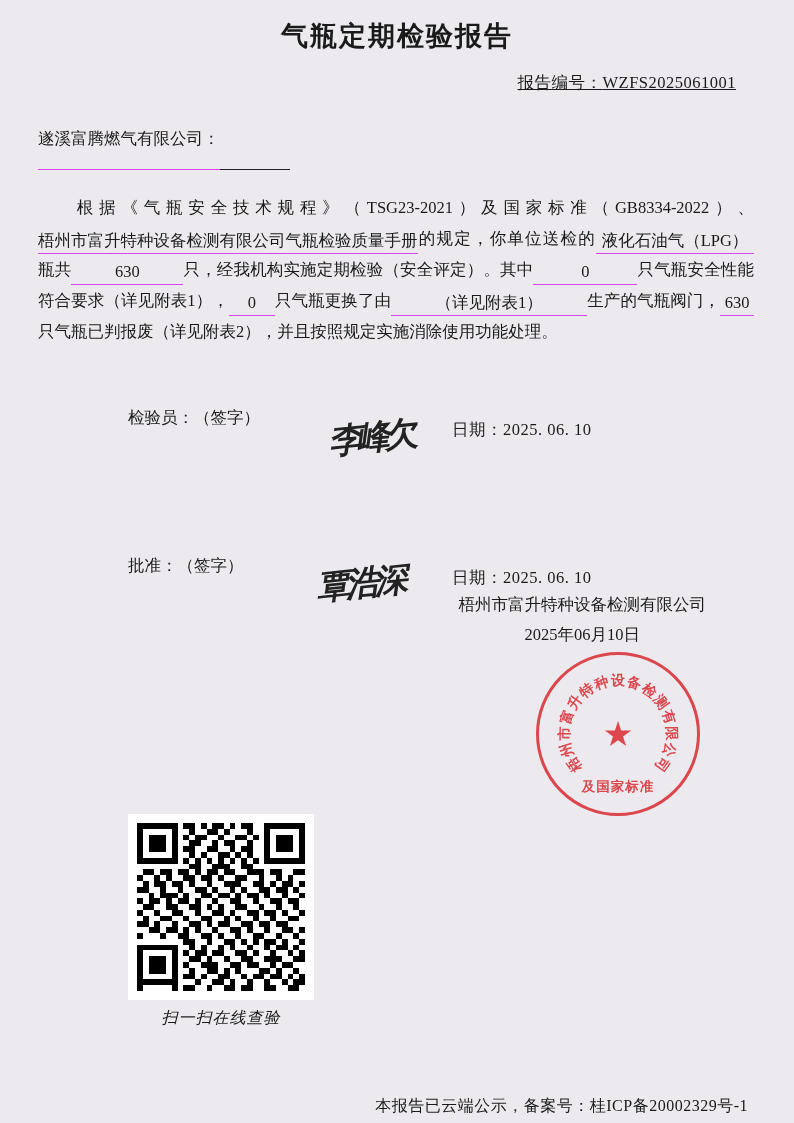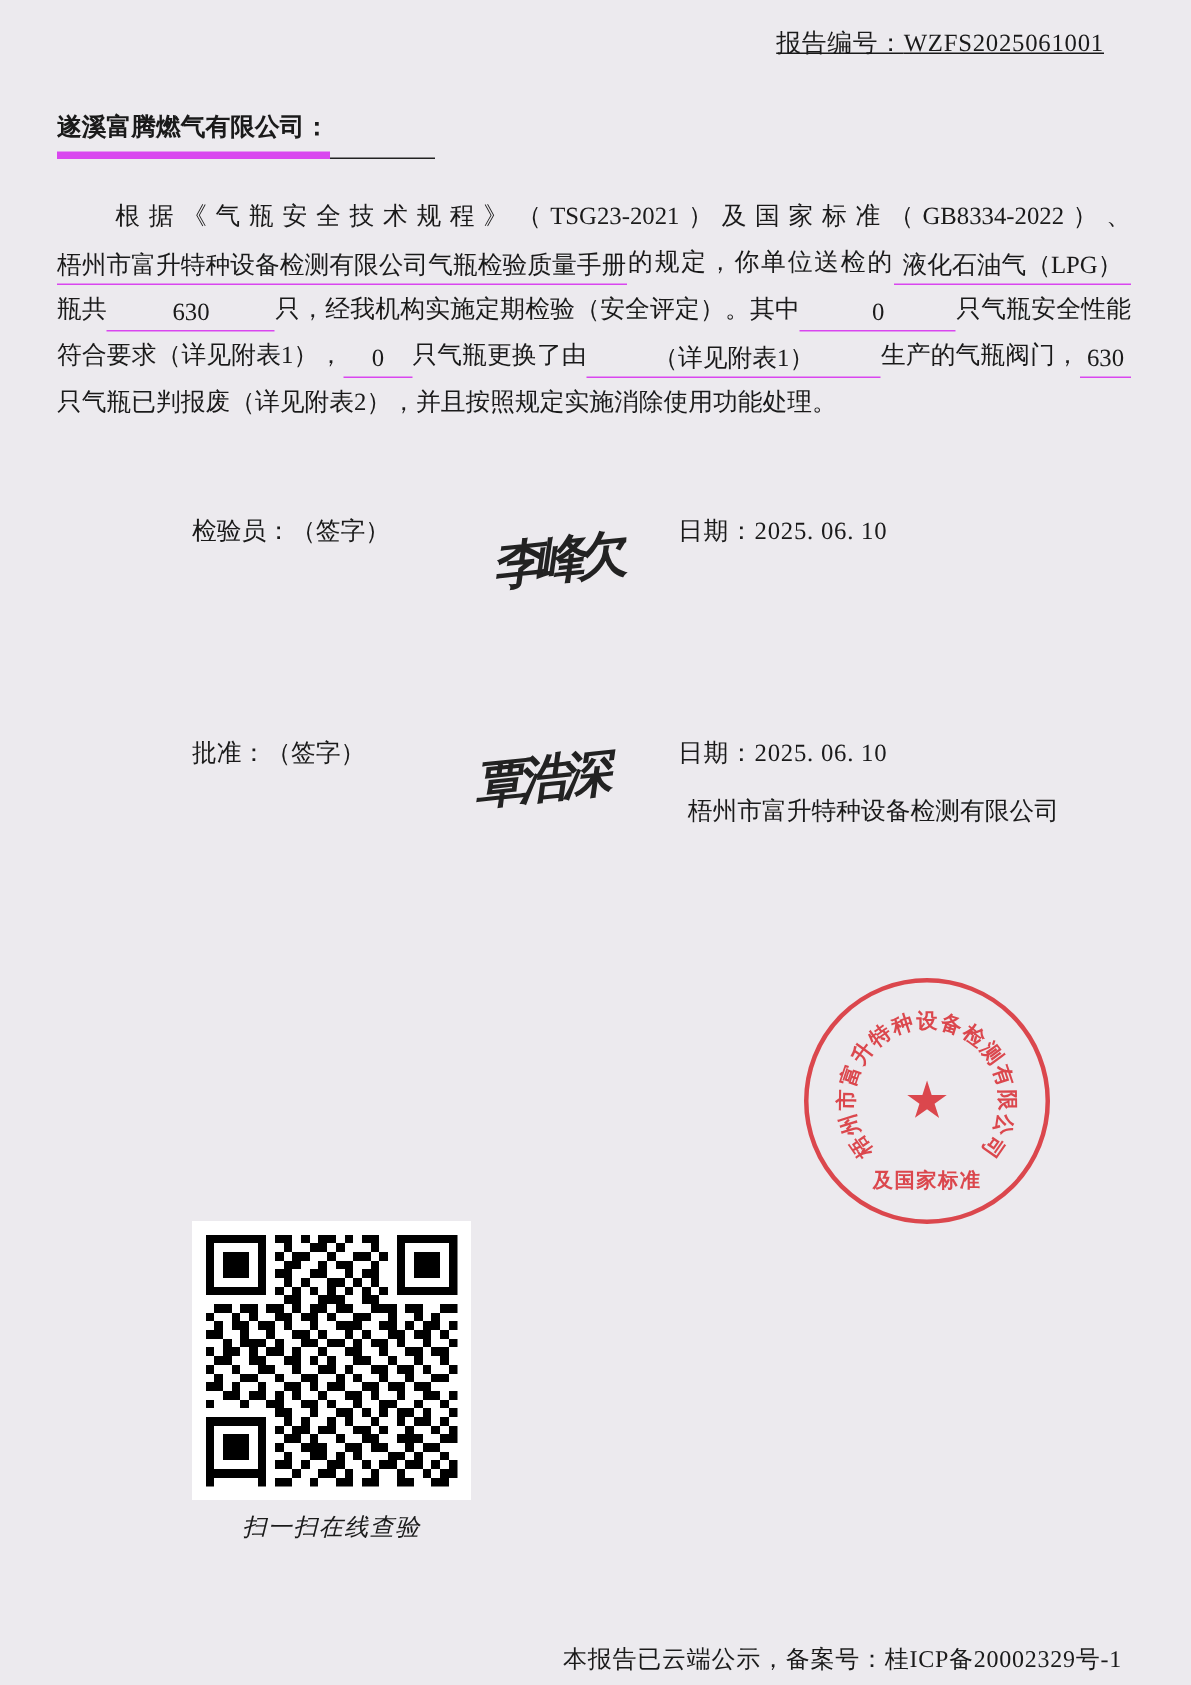--- a/index.html
+++ b/index.html
@@ -38,23 +38,22 @@
     letter-spacing: 0.5px;
     text-decoration: underline;
   }
   .recipient {
     margin-top: 34px;
     font-size: 16.5px;
     padding-left: 2px;
   }
   .recipient .ul {
     display: inline-block;
-    border-bottom: 5px solid #d946ef;
-    padding-bottom: 5px;
-    font-weight: bold;
+    border-bottom: 1px solid #d946ef;
+    padding-bottom: 19px;
   }
   .recipient .blank {
     display: inline-block;
     width: 70px;
     border-bottom: 1px solid #222;
     vertical-align: bottom;
     height: 17px;
   }
   .body-text {
     margin-top: 22px;
@@ -85,21 +84,21 @@
     height: 90px;
   }
   .sign-label {
     position: absolute;
     left: 92px;
     top: 0;
   }
   .sign-date {
     position: absolute;
     left: 416px;
-    top: 0;
+    top: 12px;
     letter-spacing: 0.5px;
   }
   .signature {
     position: absolute;
     font-family: "DejaVu Serif", serif;
     font-style: italic;
     font-weight: bold;
     color: #222;
     transform: rotate(-6deg);
     white-space: nowrap;
@@ -195,20 +194,21 @@
     font-size: 16px;
     letter-spacing: 0.5px;
     padding-left: 24px;
   }
 </style>
 </head>
 <body>
 
 <div class="page">
 
+  <div class="title">气瓶定期检验报告</div>
 
   <div class="report-no">
     <span>报告编号：</span><span>WZFS2025061001</span>
   </div>
 
   <div class="recipient">
     <span class="ul">遂溪富腾燃气有限公司：</span><span class="blank"></span>
   </div>
 
   <div class="body-text">
@@ -224,20 +224,21 @@
     </div>
 
     <div class="sign-row" style="margin-top:58px">
       <span class="sign-label">批准：（签字）</span>
       <span class="signature sig2">覃浩深</span>
       <span class="sign-date"><span>日期：</span><span>2025. 06. 10</span></span>
     </div>
 
     <div class="issuer">
       <div>梧州市富升特种设备检测有限公司</div>
+      <div>2025年06月10日</div>
     </div>
   </div>
 
   <div class="stamp">
     <div class="arc" id="stamp-arc">
         <span style="transform: rotate(-125deg) translate(-50%, -62px);">梧</span>
         <span style="transform: rotate(-107.143deg) translate(-50%, -62px);">州</span>
         <span style="transform: rotate(-89.2857deg) translate(-50%, -62px);">市</span>
         <span style="transform: rotate(-71.4286deg) translate(-50%, -62px);">富</span>
         <span style="transform: rotate(-53.5714deg) translate(-50%, -62px);">升</span>

